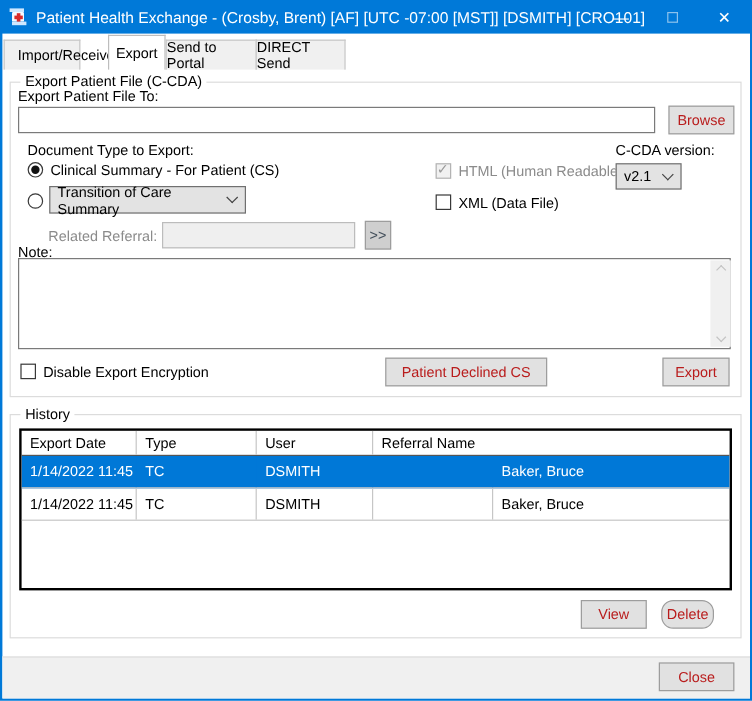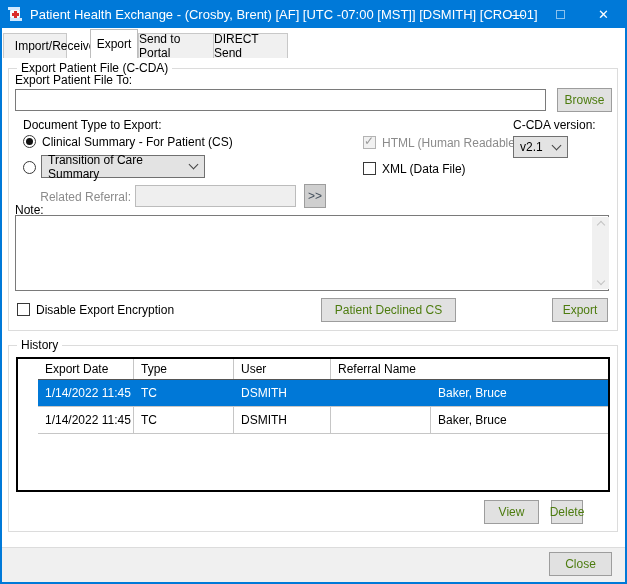--- a/index.html
+++ b/index.html
@@ -30,21 +30,21 @@
     border:1px solid #c8c8c8; border-bottom:none;
     display:flex; align-items:center; justify-content:center; z-index:1;
   }
   .tab.active { top:29px; height:29px; background:#fff; z-index:2; border-color:#bdbdbd; }
   
   .groupbox { position:absolute; border:1px solid #dcdcdc; }
   .groupbox-label { position:absolute; top:-8px; left:8px; background:#fff; padding:0 4px; line-height:14px; }
   
   .btn {
     position:absolute; background:#e1e1e1; border:1px solid #9d9d9d;
-    display:flex; align-items:center; justify-content:center; font-size:12px; color:#4d7c0f;
+    display:flex; align-items:center; justify-content:center; font-size:12px; color:#b91c1c;
     font-family:"Liberation Sans", sans-serif;
   }
   .textinput {
     position:absolute; border:1px solid #7a7a7a; background:#fff; font-size:12px;
     padding:0 4px; font-family:"Liberation Sans", sans-serif;
   }
   .textinput.disabled { background:#efefef; border-color:#bcbcbc; }
   .dropdown {
     position:absolute; background:#e3e3e3; border:1px solid #707070;
     display:flex; align-items:center; justify-content:space-between; padding:0 7px 0 6px;
@@ -62,21 +62,21 @@
     font-family:"Liberation Sans", sans-serif; font-size:12px; padding:2px 20px 2px 4px; outline:none;
   }
   .vscroll {
     position:absolute; width:17px; background:#f0f0f0;
     display:flex; flex-direction:column; justify-content:space-between; align-items:center; padding:5px 0;
   }
   .chev-up-sm   { width:6px; height:6px; border-left:1.5px solid #c3c3c3; border-top:1.5px solid #c3c3c3; transform:rotate(45deg); }
   .chev-down-sm { width:6px; height:6px; border-right:1.5px solid #c3c3c3; border-bottom:1.5px solid #c3c3c3; transform:rotate(45deg); }
   
   .table { position:absolute; border:2px solid #000; background:#fff; overflow:hidden; }
-  .trow { display:grid; grid-template-columns:96px 100px 97px 100px 1fr;margin-left:20px; }
+  .trow { display:grid; grid-template-columns:96px 100px 97px 100px 1fr; }
   .trow.header { height:21px; border-bottom:1px solid #555; }
   .trow.header .tcell { border-right:1px solid #c6c6c6; font-size:12px; }
   .trow.datarow { height:27px; border-bottom:1px solid #c6c6c6; }
   .trow.datarow .tcell { border-right:1px solid #c6c6c6; }
   .trow.datarow.selected { background:#0078d7; color:#fff; }
   .trow.datarow.selected .tcell { border-right-color:#0078d7; border-bottom:0; }
   .tcell { display:flex; align-items:center; padding:0 7px; white-space:nowrap; overflow:hidden; }
   
   .footer { position:absolute; left:2px; right:2px; top:547px; bottom:2px; background:#f0f0f0; border-top:1px solid #dcdcdc; }
 </style>
@@ -198,21 +198,21 @@
         <div class="tcell">TC</div>
         <div class="tcell">DSMITH</div>
         <div class="tcell"></div>
         <div class="tcell" style="border-right:none;">Baker, Bruce</div>
       </div>
     </div>
 
     <div class="btn" style="left:475px; top:154px; width:55px; height:24px;">
         <span>View</span>
       </div>
-    <div class="btn" style="left:542px; top:154px; width:32px; height:24px;">
+    <div class="btn" style="left:542px; top:154px; width:44px; height:24px;border-radius:10px;">
         <span>Delete</span>
       </div>
   </div>
 
   <div class="footer"></div>
   <div class="btn" style="left:549px; top:552px; width:63px; height:24px;">
       <span>Close</span>
     </div>
 
 </div>

